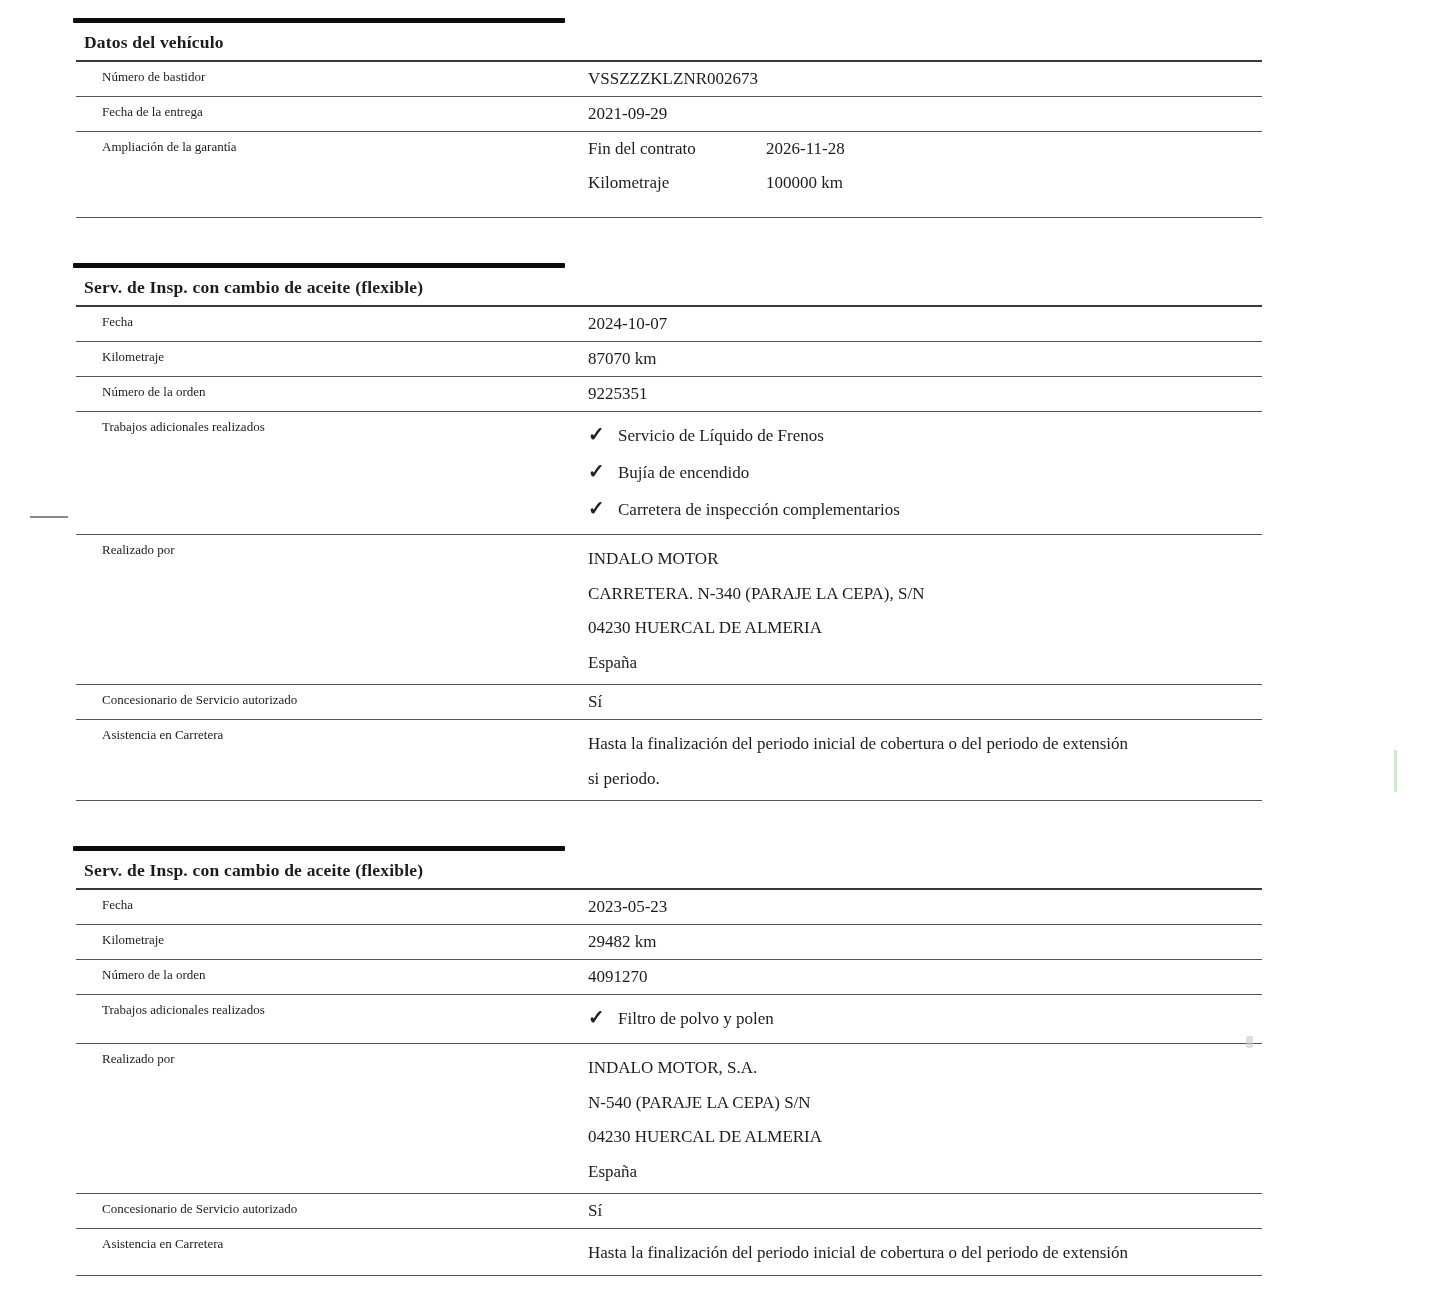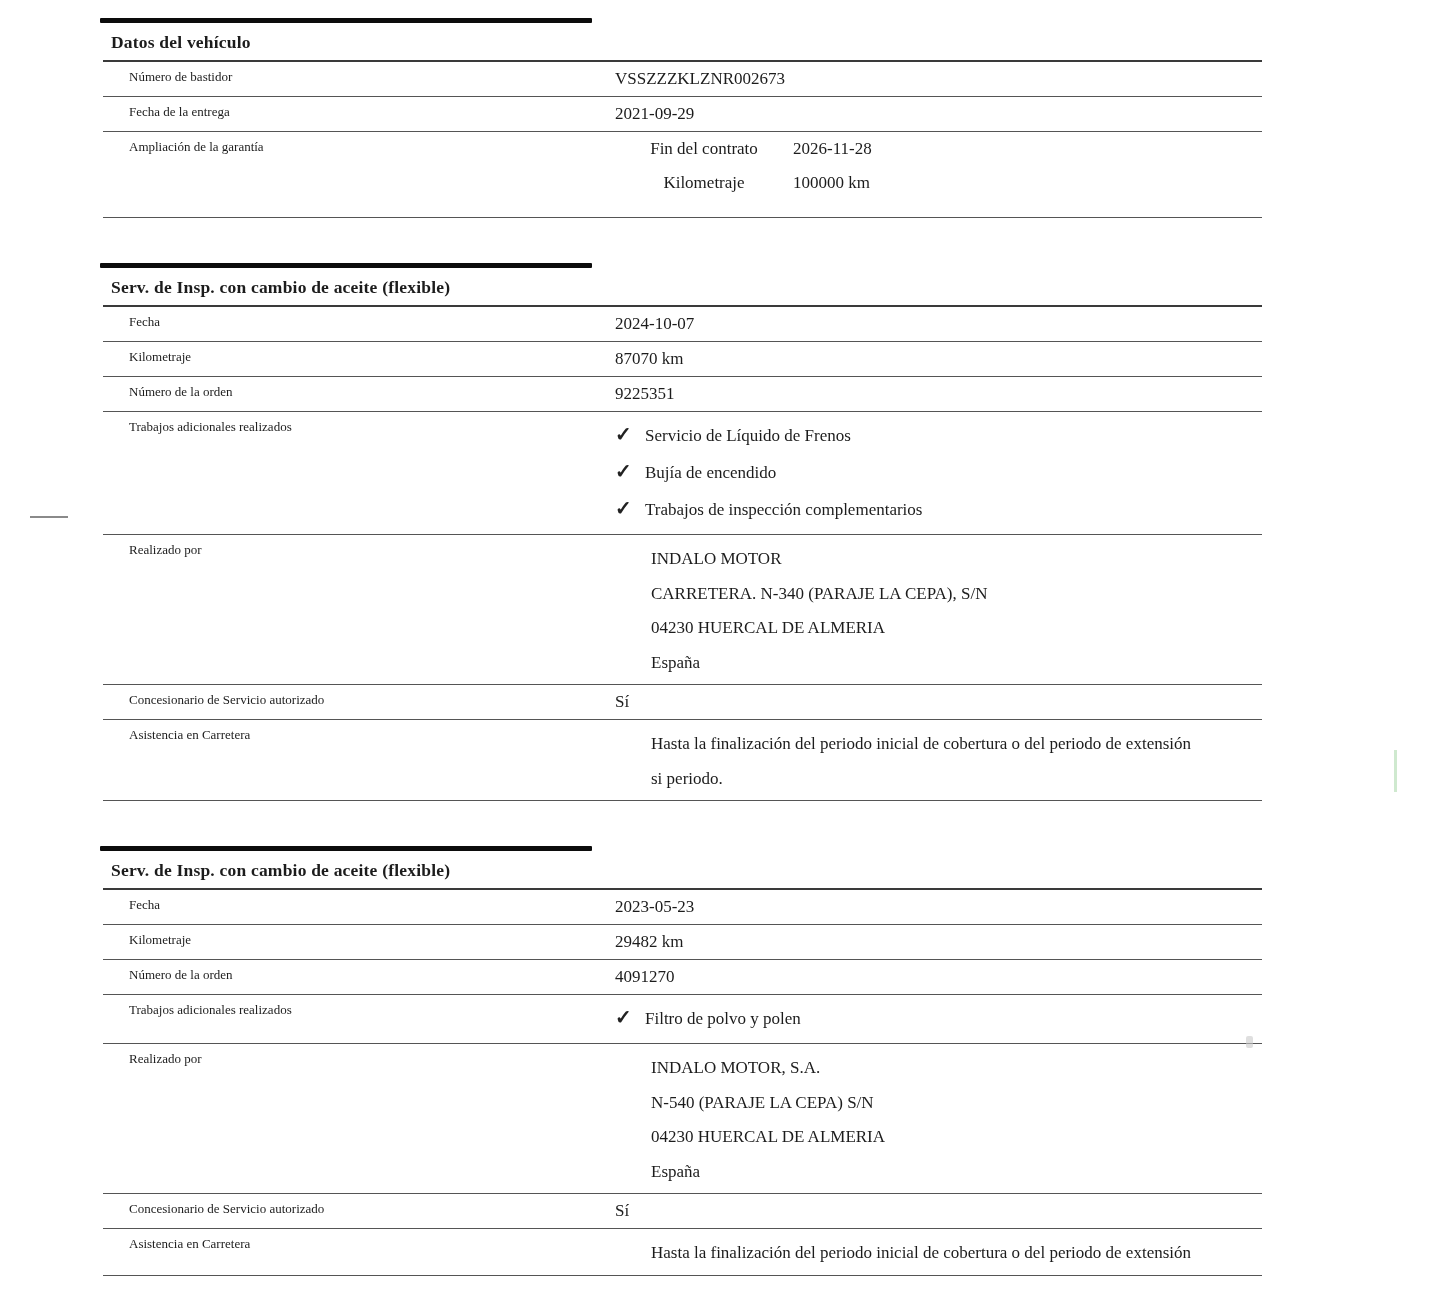--- a/index.html
+++ b/index.html
@@ -8,21 +8,21 @@
     background: #ffffff;
     font-family: "Liberation Serif", "DejaVu Serif", serif;
     color: #1c1c1c;
     overflow: hidden;
     position: relative;
   }
   .page {
     position: relative;
     width: 1440px;
     height: 1056px;
-    padding: 18px 178px 0 103px;
+    padding: 18px 178px 0 76px;
   }
   .section { position: relative; }
   .section + .section { margin-top: 45px; }
   .section-bar {
     height: 5px;
     width: 492px;
     background: #0c0c0c;
     border-radius: 1px;
     margin-left: -3px;
   }
@@ -43,37 +43,37 @@
     width: 512px;
     flex: 0 0 512px;
     padding: 7px 12px 6px 26px;
     font-size: 13px;
   }
   .row-value {
     flex: 1;
     padding: 7px 8px 6px 0;
     font-size: 17px;
   }
-  .pair { display: flex; min-height: 34px; align-items: flex-start; text-align: center; }
+  .pair { display: flex; min-height: 34px; align-items: flex-start; }
   .pair-key { width: 178px; flex: 0 0 178px; }
   .pair-row-pad { padding-bottom: 10px; }
   .check-item {
     display: flex;
     align-items: baseline;
     min-height: 37px;
     padding-top: 3px;
   }
   .check-icon {
     font-size: 20px;
     font-weight: bold;
     color: #222;
     width: 30px;
     flex: 0 0 30px;
   }
-  .addr-line, .note-line { line-height: 34.5px; margin-left: 36px; }
+  .addr-line, .note-line { line-height: 34.5px; }
   .checks-pad { padding-bottom: 4px; }
   .lines-pad { padding-bottom: 4px; }
 
   
   .artifact-dash {
     position: absolute;
     left: 30px; top: 516px;
     width: 38px; height: 2px;
     background: #8a8a8a;
   }
@@ -146,21 +146,21 @@
         <div class="check-item">
           <span class="check-icon">✓</span>
           <span>Servicio de Líquido de Frenos</span>
         </div>
         <div class="check-item">
           <span class="check-icon">✓</span>
           <span>Bujía de encendido</span>
         </div>
         <div class="check-item">
           <span class="check-icon">✓</span>
-          <span>Trabajos de inspección complementarios</span>
+          <span>Carretera de inspección complementarios</span>
         </div>
       </div>
     </div>
     <div class="row">
       <div class="row-label">Realizado por</div>
       <div class="row-value lines-pad">
         <div class="addr-line">INDALO MOTOR</div>
         <div class="addr-line">CARRETERA. N-340 (PARAJE LA CEPA), S/N</div>
         <div class="addr-line">04230 HUERCAL DE ALMERIA</div>
         <div class="addr-line">España</div>

